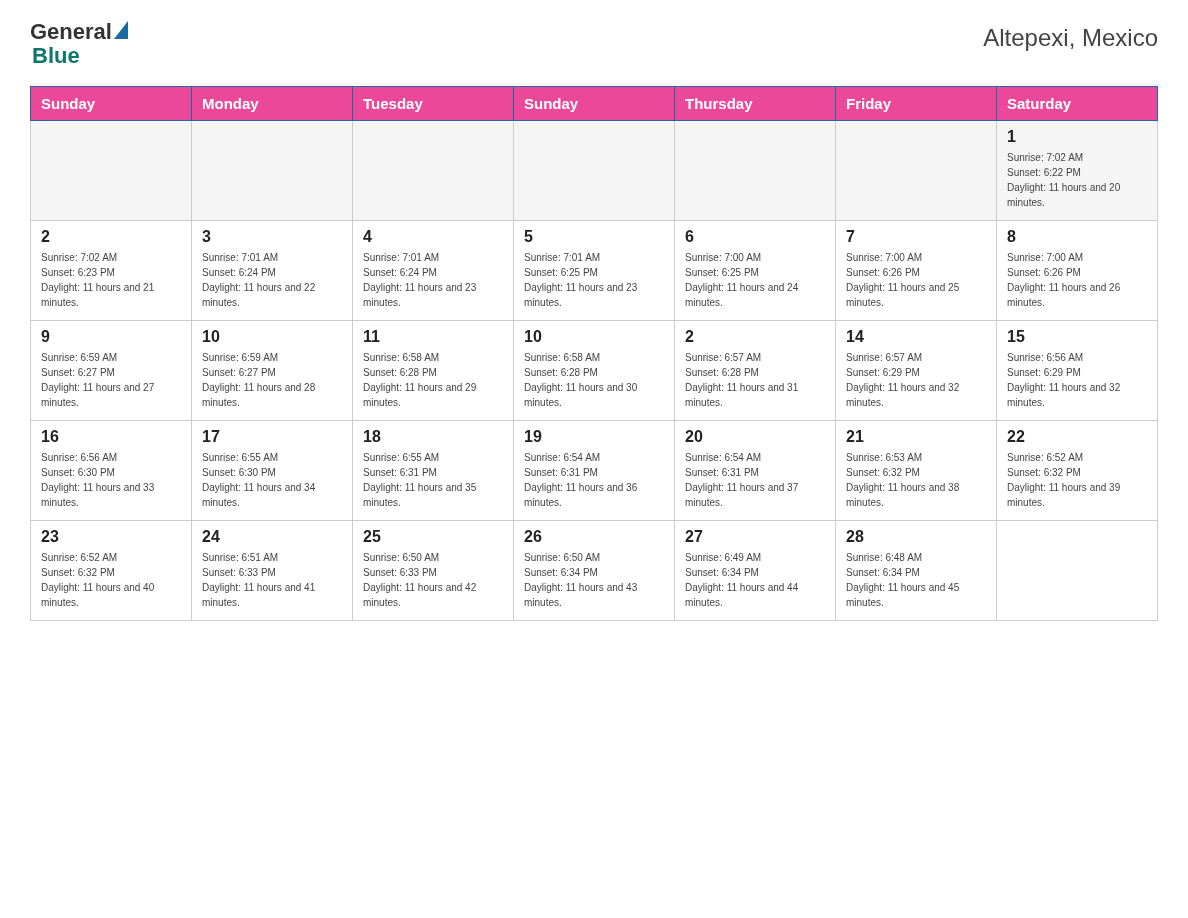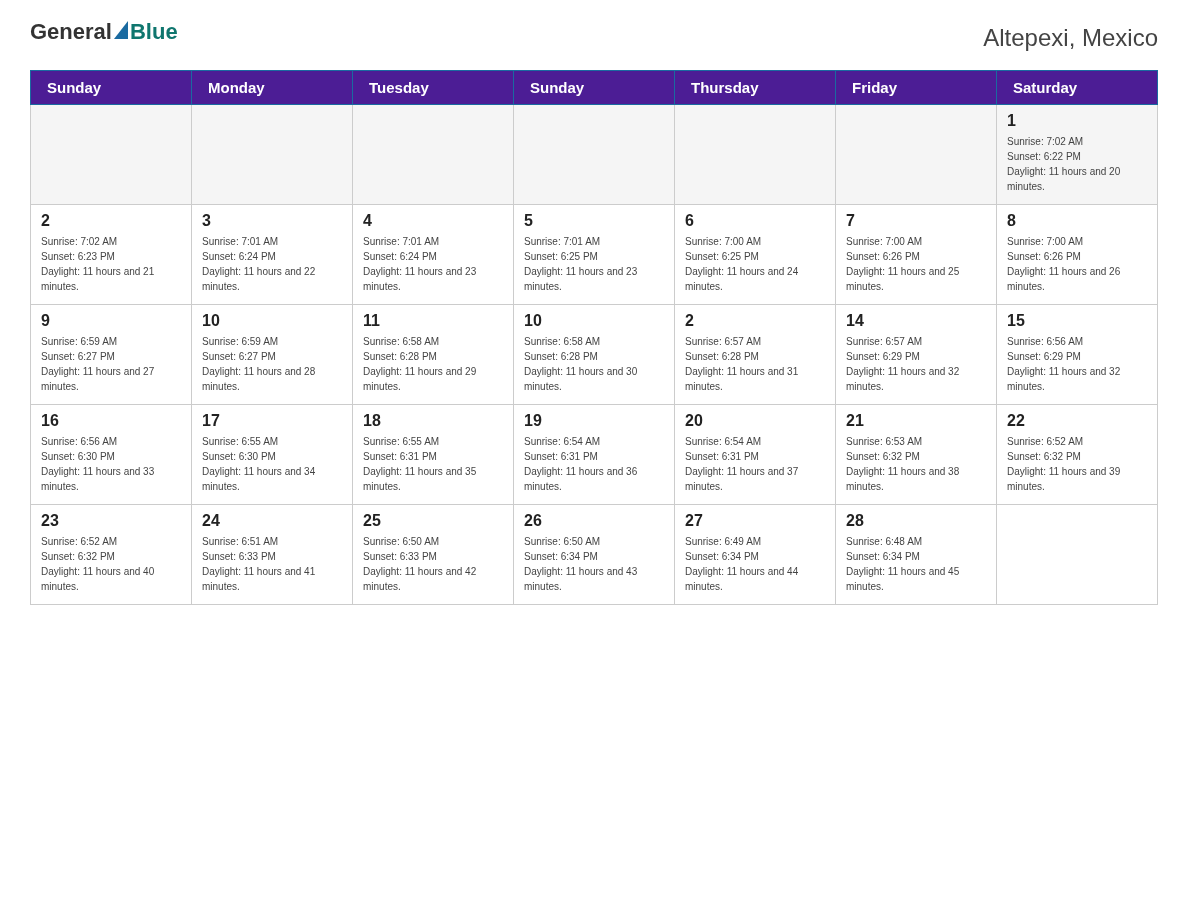--- a/index.html
+++ b/index.html
@@ -48,25 +48,25 @@
       font-size: 24px;
       color: #444;
       margin-top: 4px;
     }
     
     .calendar {
       width: 100%;
       border-collapse: collapse;
     }
     .calendar thead th {
-      background-color: #4c1d95;
+      background-color: #ec4899;
       color: #fff;
       font-size: 15px;
       font-weight: bold;
-      padding: 8px 16px;
+      padding: 8px 10px;
       text-align: left;
       border: 1px solid #1a6aa0;
     }
     .calendar tbody td {
       vertical-align: top;
       padding: 7px 10px 10px 10px;
       border: 1px solid #ccc;
       font-size: 12.5px;
       color: #333;
       width: 14.28%;
@@ -90,21 +90,21 @@
     }
     .empty-cell {
       background: #f5f5f5;
     }
   </style>
 </head>
 <body>
 
 <div class="header">
   <div class="logo">
-    <div style="display:flex; flex-direction:row; line-height:1.1;">
+    <div style="display:flex; flex-direction:column; line-height:1.1;">
       <div style="display:flex; align-items:center;">
         <span class="logo-general">General</span>
         <span class="logo-triangle"></span>
       </div>
       <div style="margin-left: 2px;">
         <span class="logo-blue">Blue</span>
       </div>
     </div>
   </div>
   <div class="title-block">

